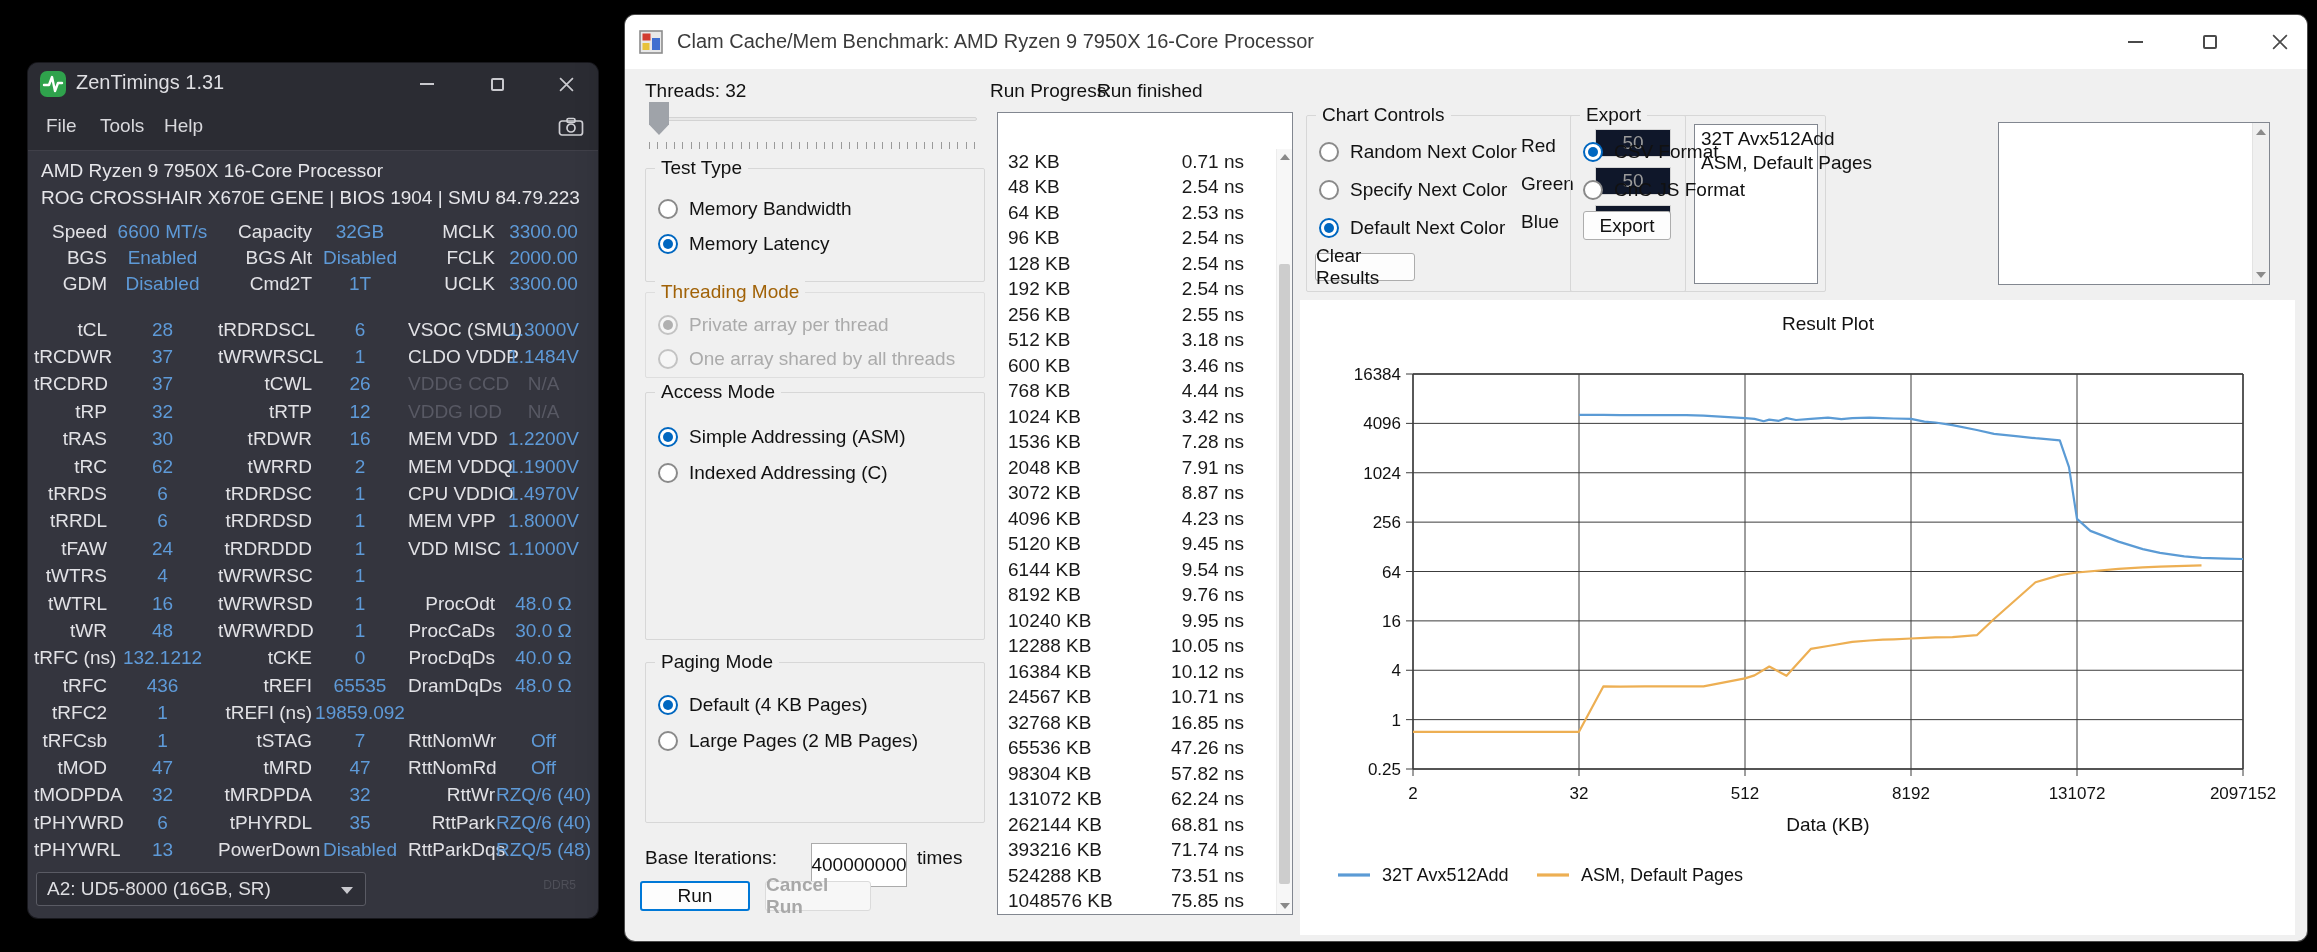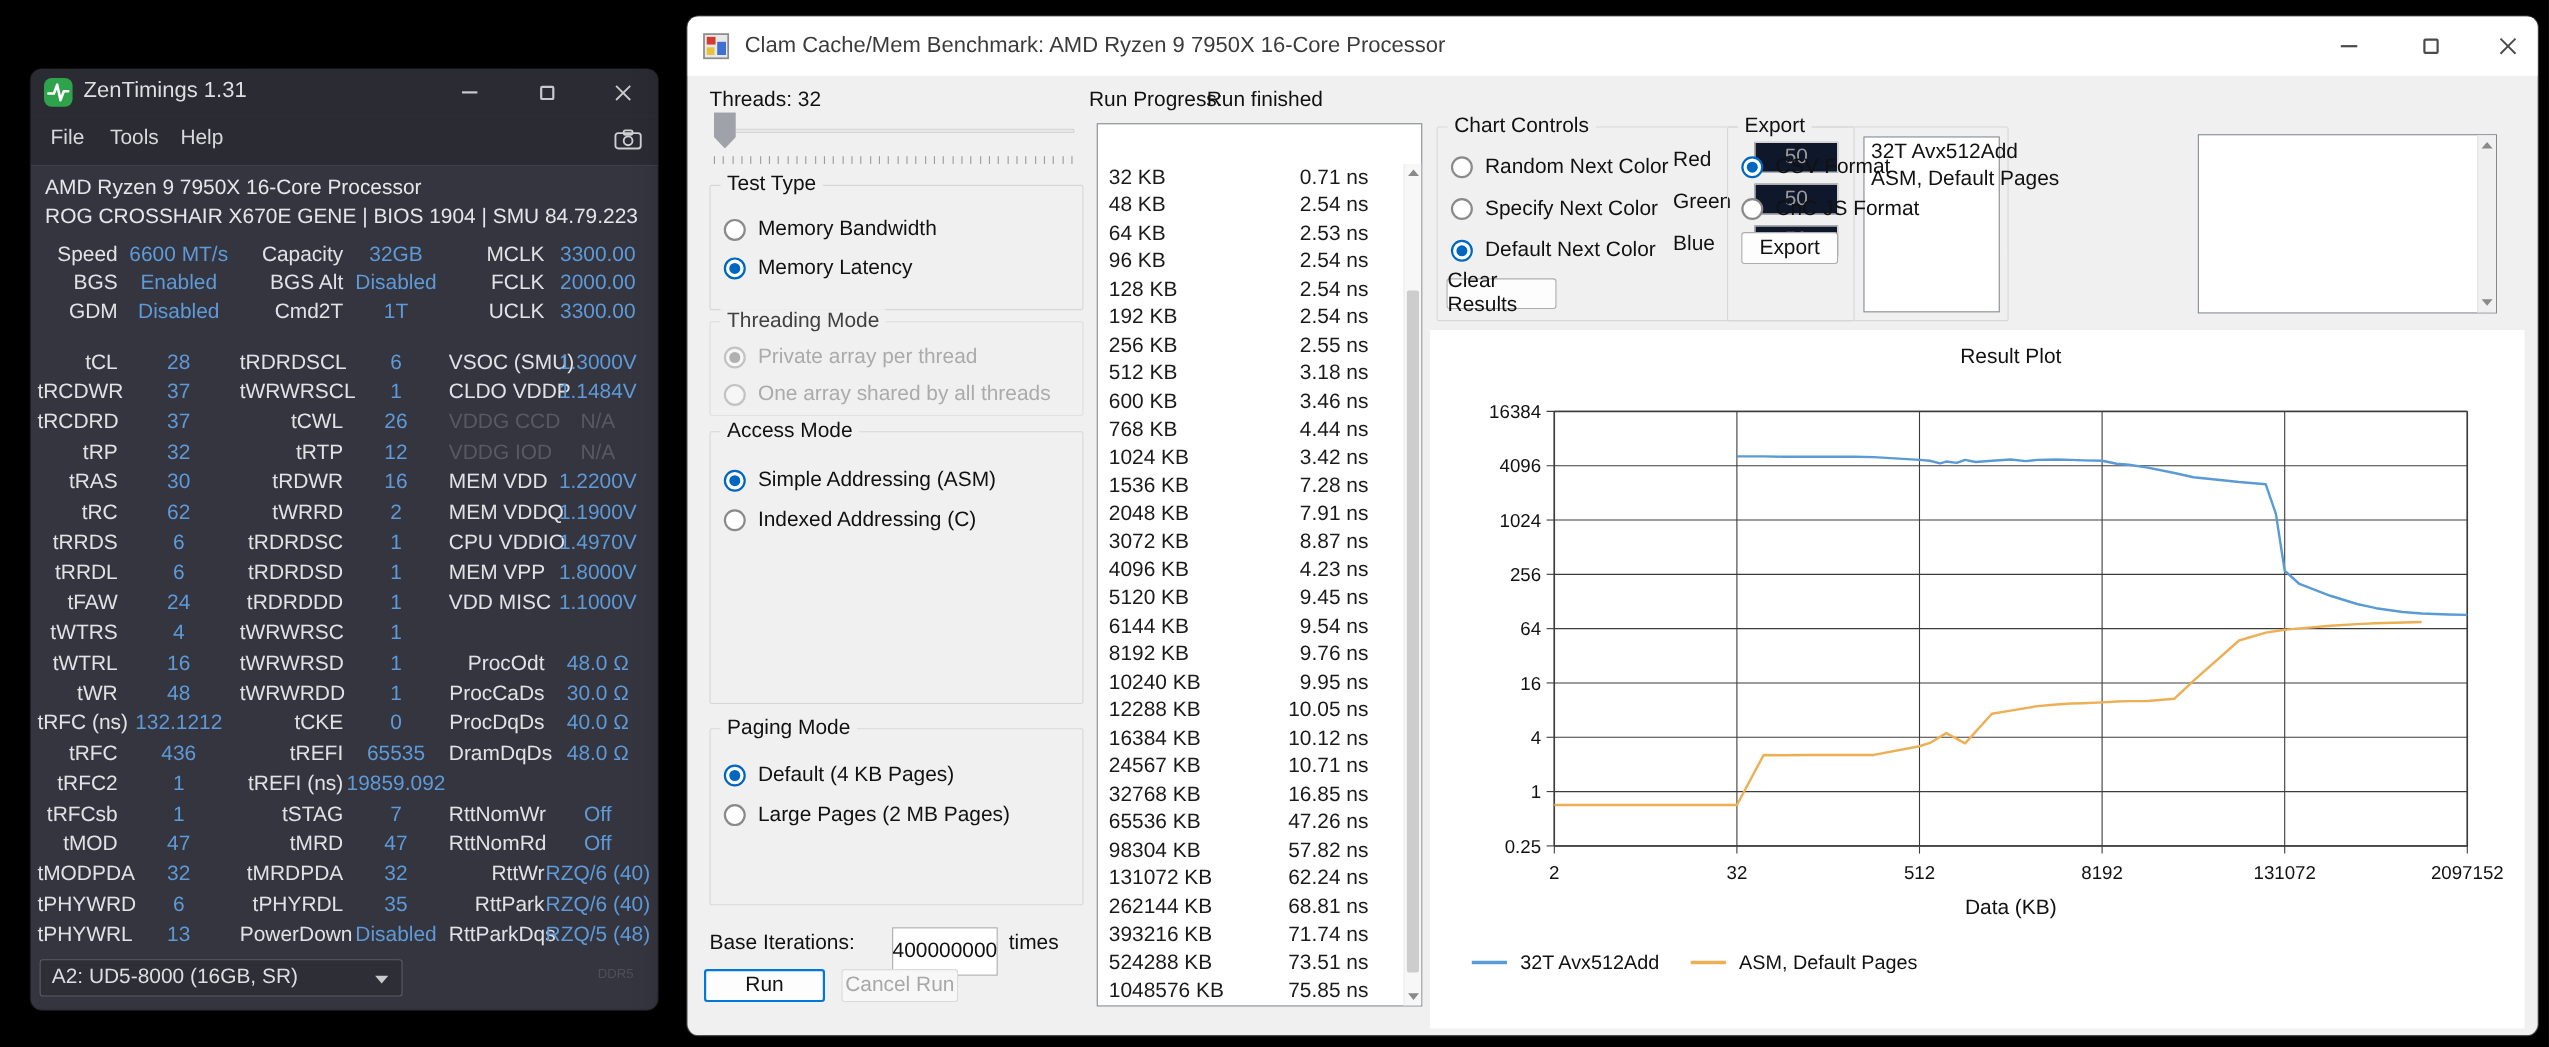--- a/index.html
+++ b/index.html
@@ -41,21 +41,21 @@
   .bm-icon{position:absolute;left:13px;top:14px;width:26px;height:26px;}
   .bm-title{position:absolute;left:52px;top:15px;font-size:20px;color:#3B3B3B;}
   .bm-btn{position:absolute;top:0;width:64px;height:54px;display:flex;align-items:center;justify-content:center;}
   .bm-min-glyph{width:15px;border-top:2px solid #4a4a4a;}
   .bm-max-glyph{width:14px;height:14px;border:2px solid #4a4a4a;border-radius:2px;}
   .bm-label{position:absolute;font-size:19px;color:#111;white-space:nowrap;}
 
   .groupbox{position:absolute;border:1px solid #D7D7D7;border-radius:2px;}
   .gb-label{position:absolute;top:-12px;left:9px;background:#F0F0F0;padding:0 6px;font-size:19px;color:#111;white-space:nowrap;}
   .gb-disabled{border-color:#DEDEDE;}
-  .gb-disabled .gb-label{color:#404040;}
+  .gb-disabled .gb-label{color:#a16207;}
   .radio-row{position:absolute;left:12px;display:flex;align-items:center;gap:11px;height:24px;}
   .radio{width:20px;height:20px;border-radius:50%;background:#fff;border:2px solid #8A8A8A;position:relative;flex:none;}
   .radio.sel{border-color:#0067C0;}
   .radio.sel::after{content:'';position:absolute;inset:3px;border-radius:50%;background:#0067C0;}
   .radio.dis{border-color:#C3C3C3;background:#F6F6F6;}
   .radio.dis.sel::after{background:#B0B0B0;}
   .radio-label{font-size:19px;color:#111;white-space:nowrap;}
   .radio-label.dis{color:#ABABAB;}
 
   .slider{position:absolute;left:20px;top:85px;width:340px;height:56px;}
@@ -64,21 +64,21 @@
                 clip-path:polygon(0 0,100% 0,100% 68%,50% 100%,0 68%);}
   .slider-ticks{position:absolute;left:0;top:42px;width:100%;height:8px;}
   .tick{position:absolute;top:0;width:1px;height:7px;background:#9A9A9A;}
 
   .textbox{position:absolute;background:#fff;border:1px solid #ABABAB;font-size:19px;color:#111;
            display:flex;align-items:center;justify-content:center;}
   .textbox.dis{background:#0f172a;border-color:#D4D4D4;color:#9A9A9A;}
   .btn{position:absolute;background:#FDFDFD;border:1px solid #ADADAD;border-radius:3px;font-size:19px;color:#111;
        display:flex;align-items:center;justify-content:center;}
   .btn.focus{border:2px solid #0078D7;}
-  .btn.dis{background:#F7F7F7;border-color:#DBDBDB;color:#A8A8A8;}
+  .btn.dis{background:#F7F7F7;border-color:#DBDBDB;color:#A8A8A8;font-weight:bold;}
 
   
   .results{position:absolute;left:372px;top:97px;width:296px;height:803px;background:#fff;border:1px solid #828790;}
   .res-header{position:absolute;left:0;top:0;right:0;height:36px;background:#fff;border-bottom:1px solid #E5E5E5;}
   .res-h1{position:absolute;left:10px;top:6px;font-size:19px;color:#111;}
   .res-h2{position:absolute;left:105px;width:141px;top:6px;font-size:19px;color:#111;text-align:right;}
   .res-hdiv{position:absolute;top:3px;height:30px;width:1px;background:#E0E0E0;}
   #res-rows{position:absolute;left:0;top:36px;right:16px;bottom:0;display:flex;flex-direction:column;}
   .res-row{flex:1;position:relative;}
   .res-c1{position:absolute;left:10px;top:50%;transform:translateY(-50%);font-size:19px;color:#1a1a1a;white-space:nowrap;}

